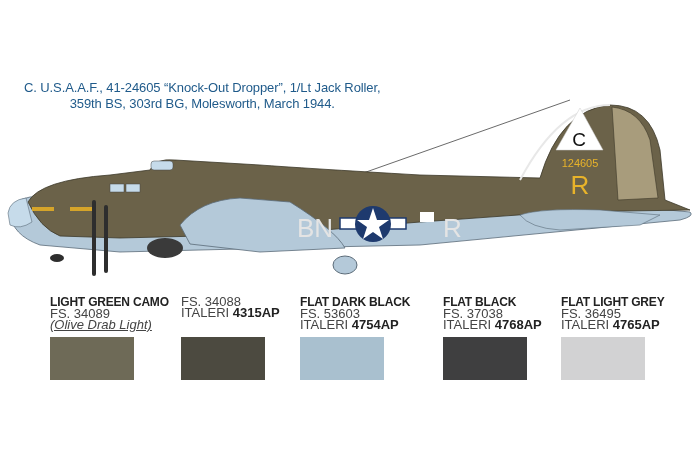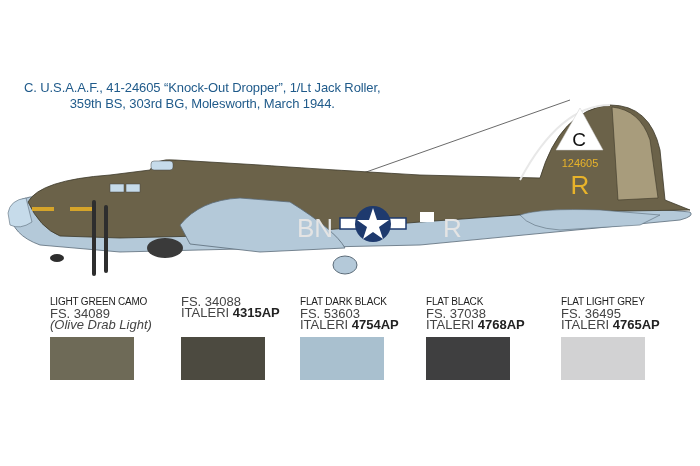--- a/index.html
+++ b/index.html
@@ -1,24 +1,24 @@
 <!DOCTYPE html>
 <html><head>
   <meta charset="utf-8">
   <style>
     html, body { margin: 0; padding: 0; background: #ffffff; }
     body { width: 700px; height: 466px; position: relative; overflow: hidden; font-family: "Liberation Sans", sans-serif; }
     .caption { position: absolute; left: 24px; top: 80px; color: #1f5a8a; font-size: 13px; line-height: 16px; font-family: "Liberation Sans", sans-serif; letter-spacing: -0.1px; text-align: center; }
     .caption div { white-space: nowrap; }
     .aircraft { position: absolute; left: 0; top: 95px; width: 700px; height: 200px; }
     .swatch-col { position: absolute; top: 296px; width: 120px; font-family: "Liberation Sans", sans-serif; }
-    .swatch-name { font-size: 10px; font-weight: normal; color: #222; letter-spacing: -0.2px; line-height: 12px; white-space: nowrap; }
+    .swatch-name { font-size: 12px; font-weight: bold; color: #222; letter-spacing: -0.2px; line-height: 12px; white-space: nowrap; }
     .swatch-line { font-size: 13px; color: #444; line-height: 11px; white-space: nowrap; }
     .swatch-line b { color: #222; }
-    .swatch-italic { font-style: italic; }
+    .swatch-italic { font-style: italic; text-decoration: underline; }
     .swatch-box { position: absolute; top: 41px; left: 0; width: 84px; height: 43px; }
   </style>
 </head>
 <body>
 
 <div class="caption">
   <div>C. U.S.A.A.F., 41-24605 “Knock-Out Dropper”, 1/Lt Jack Roller,</div>
   <div>359th BS, 303rd BG, Molesworth, March 1944.</div>
 </div>
 
@@ -84,21 +84,21 @@
   <div class="swatch-box" style="background:#4c4a40;"></div>
 </div>
 
 <div class="swatch-col" style="left:300px;">
   <div class="swatch-name">FLAT DARK BLACK</div>
   <div class="swatch-line">FS. 53603</div>
   <div class="swatch-line"><span>ITALERI </span><b>4754AP</b></div>
   <div class="swatch-box" style="background:#a9c0cf;"></div>
 </div>
 
-<div class="swatch-col" style="left:426px;">
+<div class="swatch-col" style="left:443px;">
   <div class="swatch-name">FLAT BLACK</div>
   <div class="swatch-line">FS. 37038</div>
   <div class="swatch-line"><span>ITALERI </span><b>4768AP</b></div>
   <div class="swatch-box" style="background:#3f3f40;"></div>
 </div>
 
 <div class="swatch-col" style="left:561px;">
   <div class="swatch-name">FLAT LIGHT GREY</div>
   <div class="swatch-line">FS. 36495</div>
   <div class="swatch-line"><span>ITALERI </span><b>4765AP</b></div>

